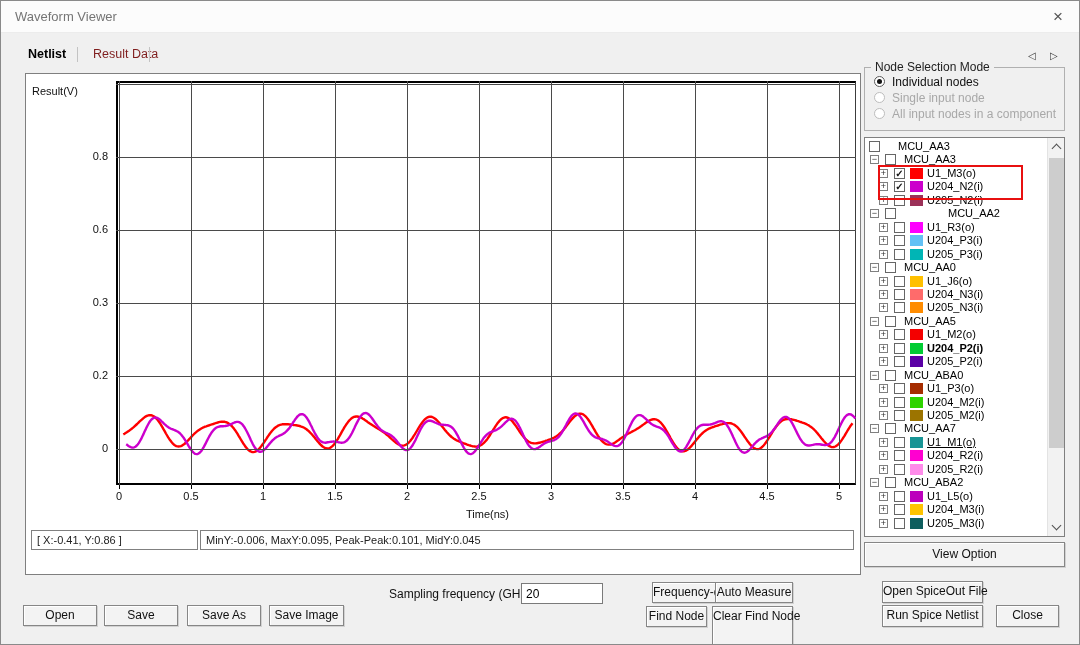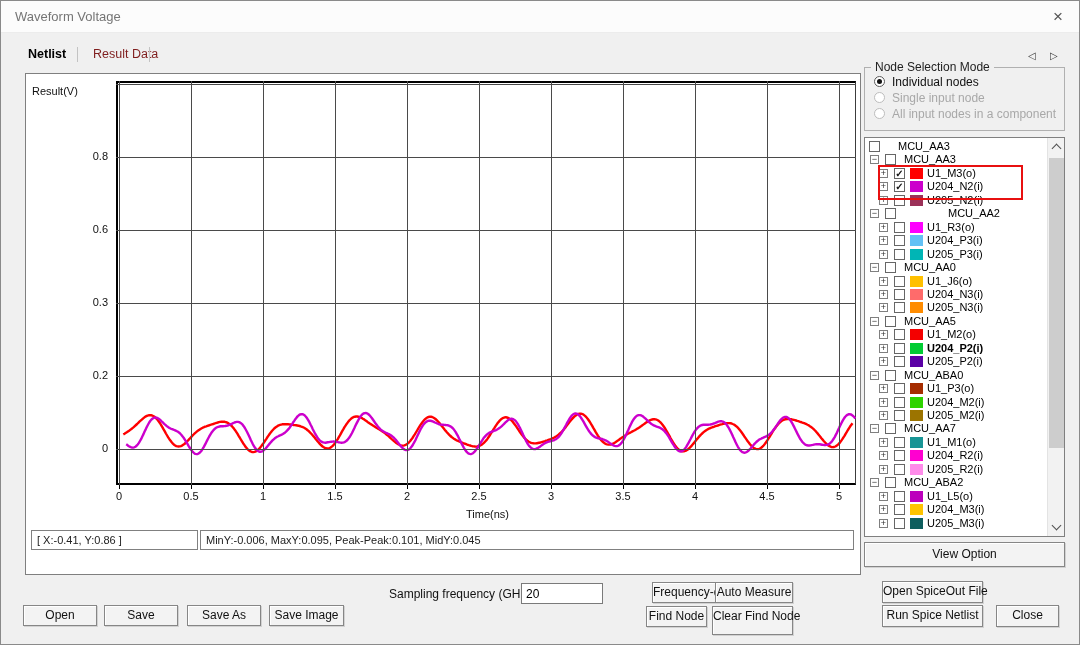--- a/index.html
+++ b/index.html
@@ -67,32 +67,32 @@
   #btn-open{left:22px;top:604px;width:74px;height:21px;}
   #btn-save{left:103px;top:604px;width:74px;height:21px;}
   #btn-saveas{left:186px;top:604px;width:74px;height:21px;}
   #btn-saveimg{left:268px;top:604px;width:75px;height:21px;}
   #sampling-label{left:388px;top:586px;font-size:12px;color:#111;}
   #sampling-input{position:absolute;left:520px;top:582px;width:82px;height:21px;box-sizing:border-box;
       border:1px solid #7a7a7a;font-family:"Liberation Sans",sans-serif;font-size:12px;padding:0 0 0 4px;background:#fff;}
   #btn-freqdomain{left:607px;top:581px;width:99px;height:21px;margin-left:44px;}
   #btn-automeasure{left:714px;top:581px;width:78px;height:21px;}
   #btn-findnode{left:645px;top:605px;width:61px;height:21px;}
-  #btn-clearfind{left:711px;top:605px;width:81px;height:29px;}
+  #btn-clearfind{left:711px;top:605px;width:81px;height:39px;}
   #btn-spiceout{left:881px;top:580px;width:101px;height:22px;}
   #btn-runspice{left:881px;top:604px;width:101px;height:22px;}
   #btn-close2{left:995px;top:604px;width:63px;height:22px;}
 </style>
 </head>
 <body>
 
 <div id="window">
 
   <div class="abs" id="titlebar">
-    <span class="abs" id="title-text">Waveform Voltage</span>
+    <span class="abs" id="title-text">Waveform Viewer</span>
     <span class="abs" id="close-btn">×</span>
   </div>
 
   <span class="abs tab" id="tab-waveform">Netlist</span>
   <span class="abs tabsep" style="left:76px"></span>
   <span class="abs tab" id="tab-result">Result Data</span>
   <span class="abs tabsep" style="left:148px"></span>
   <span class="abs tabnav" style="left:1027px">◁</span>
   <span class="abs tabnav" style="left:1049px">▷</span>
 
@@ -295,21 +295,21 @@
         </div>
         <div class="trow" style="top: 284.45px;">
           <div class="exp" style="left: 5px;">−</div>
           <div class="cb" style="left: 20px;"></div>
           <div class="tlabel" style="left: 39px;">MCU_AA7</div>
         </div>
         <div class="trow" style="top: 297.9px;">
           <div class="exp" style="left: 14px;">+</div>
           <div class="cb" style="left: 29px;"></div>
           <div class="sw" style="left: 45px; background: rgb(24, 149, 149);"></div>
-          <div class="tlabel" style="left: 62px;">U1_M1(o)</div>
+          <div class="tlabel" style="left: 62px; text-decoration: underline;">U1_M1(o)</div>
         </div>
         <div class="trow" style="top: 311.35px;">
           <div class="exp" style="left: 14px;">+</div>
           <div class="cb" style="left: 29px;"></div>
           <div class="sw" style="left: 45px; background: rgb(255, 0, 208);"></div>
           <div class="tlabel" style="left: 62px;">U204_R2(i)</div>
         </div>
         <div class="trow" style="top: 324.8px;">
           <div class="exp" style="left: 14px;">+</div>
           <div class="cb" style="left: 29px;"></div>

